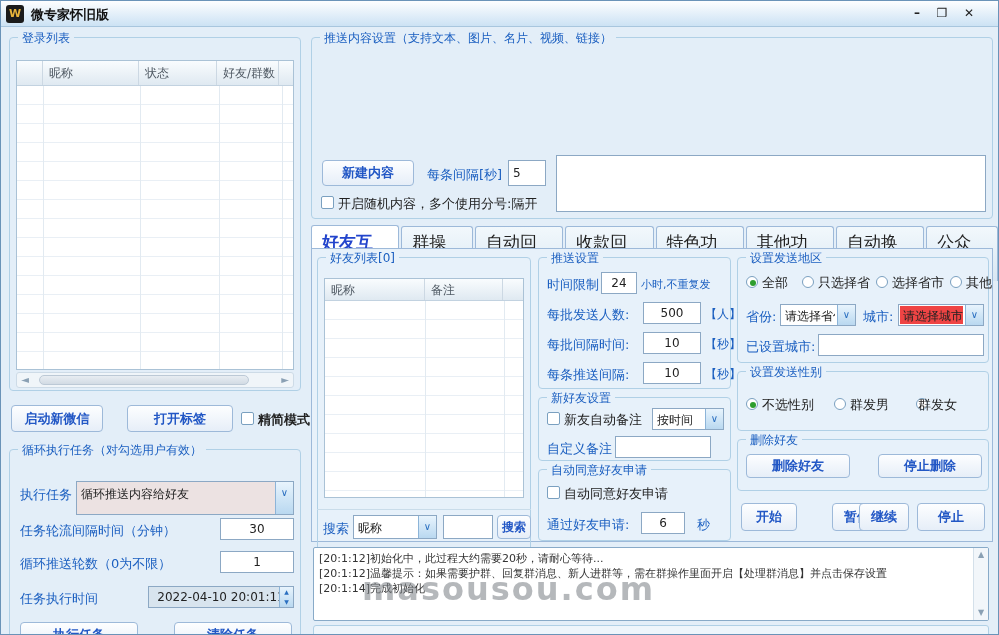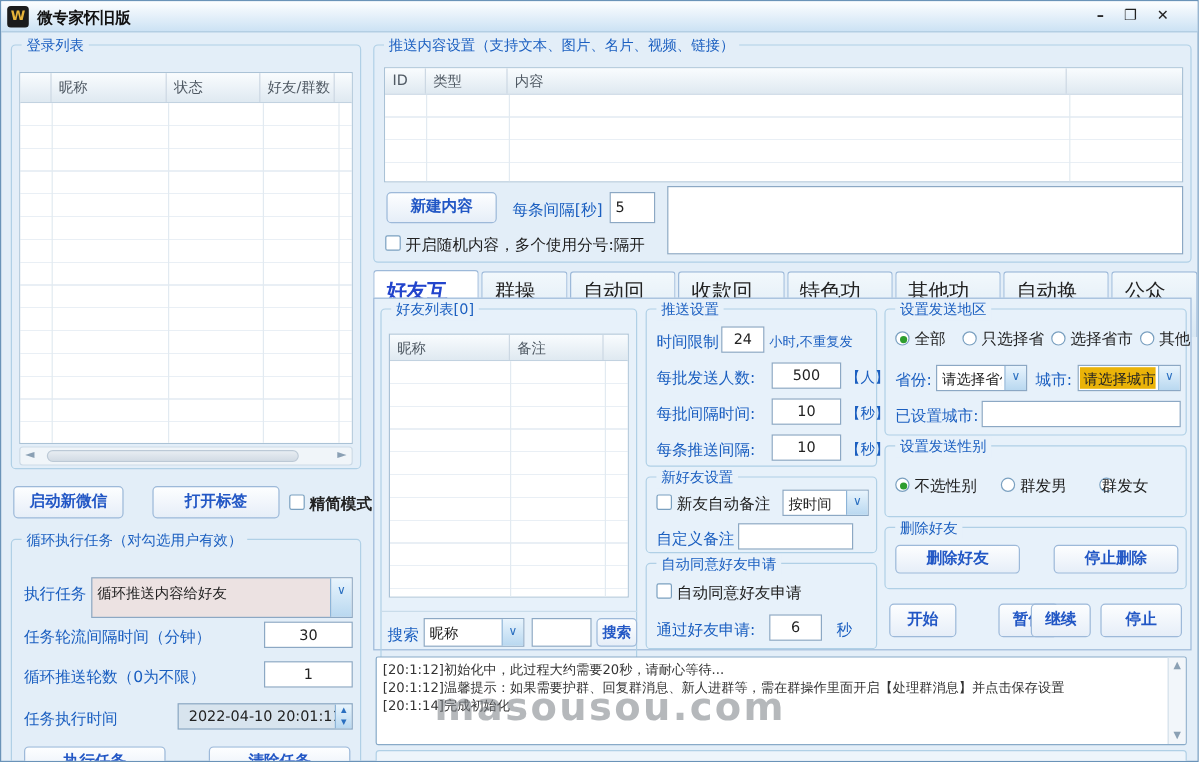--- a/index.html
+++ b/index.html
@@ -134,33 +134,20 @@
     <div class="txt" style="left:138px;top:136px;width:146px;height:22px;background:#d8e4ee;">
       <span style="line-height:20px;">2022-04-10 20:01:11</span>
       <div class="spin"><span>▲</span><br><span>▼</span></div>
     </div>
     <div class="btn" style="left:10px;top:172px;width:118px;height:26px;line-height:24px;"><span>执行任务</span></div>
     <div class="btn" style="left:164px;top:172px;width:118px;height:26px;line-height:24px;"><span>清除任务</span></div>
   </div>
 
   <div class="group" style="left:310px;top:36px;width:682px;height:182px;">
     <div class="gtitle">推送内容设置（支持文本、图片、名片、视频、链接）</div>
-    <div class="tbl" style="left:8px;top:18px;width:666px;height:96px;">
-      <div class="thead" style="height:22px;">
-        <div class="th" style="width:34px;padding-top:3px;">ID</div>
-        <div class="th" style="width:68px;padding-top:3px;">类型</div>
-        <div class="th" style="width:466px;padding-top:3px;">内容</div>
-        <div class="th" style="flex:1;border-right:none;"></div>
-      </div>
-      <div class="tbody" style="top:22px;">
-        <div class="vl" style="left:34px;"></div>
-        <div class="vl" style="left:103px;"></div>
-        <div class="vl" style="left:570px;"></div>
-      </div>
-    </div>
     <div class="btn" style="left:10px;top:122px;width:92px;height:26px;line-height:24px;"><span>新建内容</span></div>
     <div class="lbl" style="left:115px;top:128px;">每条间隔[秒]</div>
     <div class="txt left" style="left:196px;top:122px;width:38px;height:26px;line-height:24px;">5</div>
     <div class="txt left" style="left:244px;top:117px;width:430px;height:57px;"></div>
     <div class="chk" style="left:9px;top:158px;"></div>
     <div class="dlbl" style="left:26px;top:157px;">开启随机内容，多个使用分号:隔开</div>
   </div>
 
   <div class="tabs" style="left:310px;top:225px;">
     <div class="tab active">好友互动</div>
@@ -246,21 +233,21 @@
     <div class="dlbl" style="left:154px;top:16px;text-align:right;">选择省市</div>
     <div class="rad" style="left:212px;top:18px;"></div>
     <div class="dlbl" style="left:228px;top:16px;">其他</div>
     <div class="lbl" style="left:8px;top:50px;">省份:</div>
     <div class="combo" style="left:42px;top:46px;width:76px;height:22px;">
       <div class="val">请选择省份</div>
       <div class="arrow">∨</div>
     </div>
     <div class="lbl" style="left:125px;top:50px;">城市:</div>
     <div class="combo" style="left:160px;top:46px;width:86px;height:22px;">
-      <div class="val" style="background:#eab308;left:1px;top:1px;bottom:1px;padding:2px 0 0 3px;">请选择城市</div>
+      <div class="val" style="background:#ef4444;left:1px;top:1px;bottom:1px;padding:2px 0 0 3px;">请选择城市</div>
       <div class="arrow">∨</div>
     </div>
     <div class="lbl" style="left:8px;top:80px;">已设置城市:</div>
     <div class="txt" style="left:80px;top:76px;width:166px;height:22px;"></div>
   </div>
 
   <div class="group" style="left:736px;top:370px;width:252px;height:60px;">
     <div class="gtitle" style="background:#e7f1fa;">设置发送性别</div>
     <div class="rad sel" style="left:8px;top:26px;"></div>
     <div class="dlbl" style="left:24px;top:24px;">不选性别</div>

